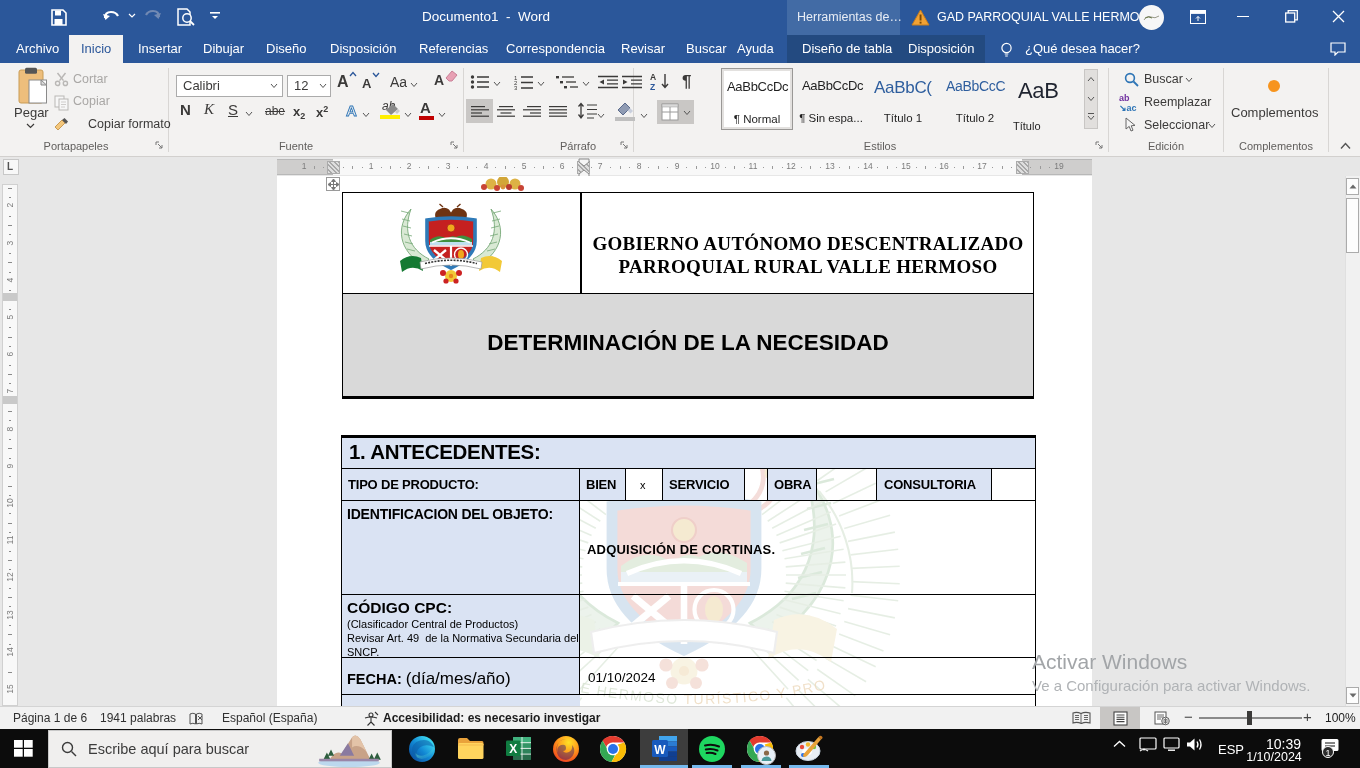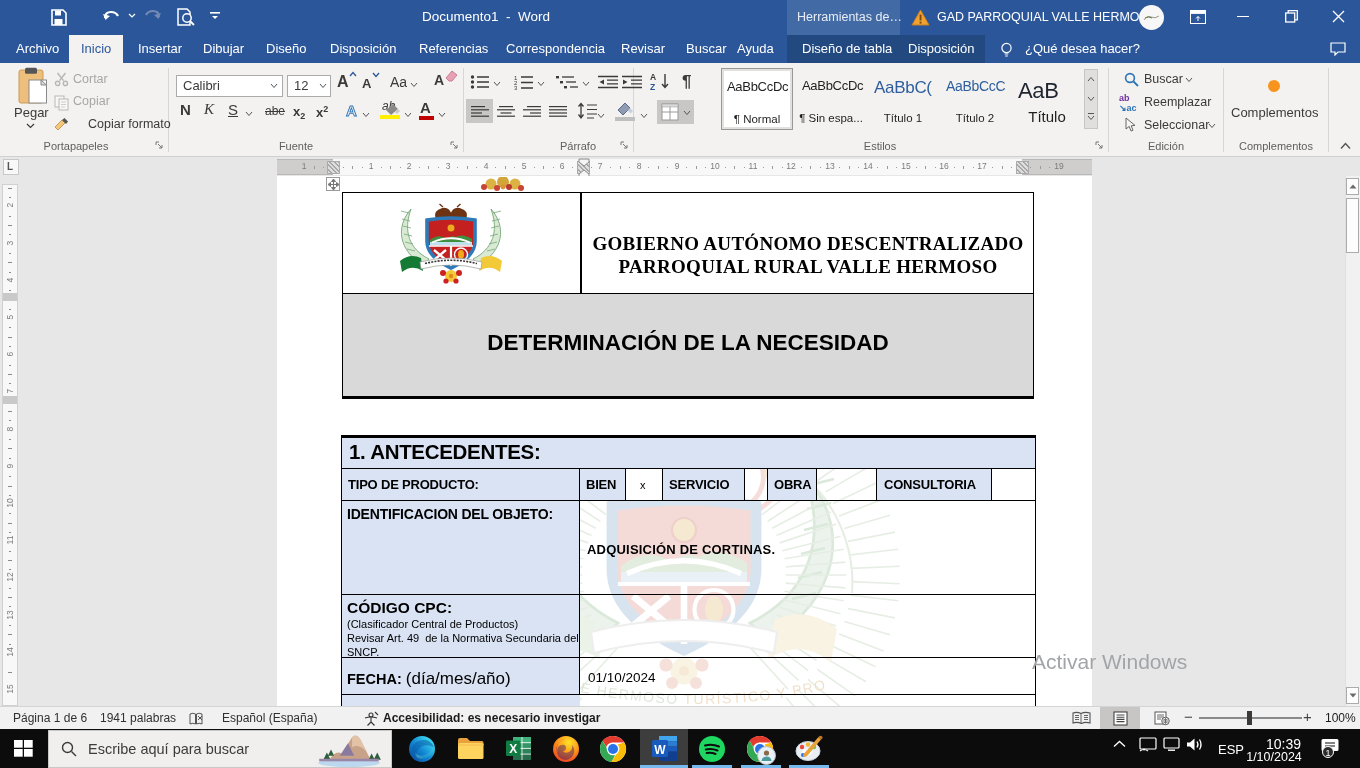--- a/index.html
+++ b/index.html
@@ -321,21 +321,21 @@
       <div class="abs" style="left:869px;top:68px;width:68px;height:62px;">
         <div style="position:absolute;left:5px;top:10px;font-size:17px;color:#2e5e9e;white-space:nowrap;letter-spacing:-0.3px">AaBbC(</div>
         <div style="position:absolute;left:0;width:100%;top:44px;font-size:11.5px;color:#1f1f1f;text-align:center;white-space:nowrap">Título 1</div>
       </div>
       <div class="abs" style="left:941px;top:68px;width:68px;height:62px;">
         <div style="position:absolute;left:5px;top:10px;font-size:14px;color:#2e5e9e;white-space:nowrap;letter-spacing:-0.3px">AaBbCcC</div>
         <div style="position:absolute;left:0;width:100%;top:44px;font-size:11.5px;color:#1f1f1f;text-align:center;white-space:nowrap">Título 2</div>
       </div>
       <div class="abs" style="left:1013px;top:68px;width:68px;height:62px;">
         <div style="position:absolute;left:5px;top:10px;font-size:22px;color:#1f2430;white-space:nowrap;letter-spacing:-0.3px">AaB</div>
-        <div style="position:absolute;left:0;width:100%;top:40px;font-size:15px;color:#1f1f1f;text-align:center;white-space:nowrap">Título</div>
+        <div style="position:absolute;left:0;width:100%;top:52px;font-size:11px;color:#1f1f1f;white-space:nowrap">Título</div>
       </div>
       <div class="abs" style="left:1084px;top:69px;width:14px;height:60px;background:#e1dfdd;border:1px solid #c8c6c4"></div>
  <svg class="abs" style="left:1087px;top:76px" width="8" height="6" viewBox="0 0 8 6">
         <path d="M1 5 L4 1.5 L7 5" stroke="#555" fill="none"></path>
       </svg>
  <svg class="abs" style="left:1087px;top:96px" width="8" height="6" viewBox="0 0 8 6">
         <path d="M1 1 L4 4.5 L7 1" stroke="#555" fill="none"></path>
       </svg>
  <svg class="abs" style="left:1087px;top:113px" width="8" height="9" viewBox="0 0 8 9">
         <path d="M1 0.5 h6" stroke="#555"></path>
@@ -738,20 +738,21 @@
       <div class="abs" style="left:774px;top:301px;font-size:13px;font-weight:bold;color:#000;letter-spacing:-0.2px">OBRA</div>
       <div class="abs" style="left:884px;top:301px;font-size:13px;font-weight:bold;color:#000;letter-spacing:-0.2px">CONSULTORIA</div>
       <div class="abs" style="left:640px;top:303px;font-size:11px;color:#000">x</div>
       <div class="abs" style="left:347px;top:330px;font-size:14px;font-weight:bold;color:#000;letter-spacing:-0.2px">IDENTIFICACION DEL OBJETO:</div>
       <div class="abs" style="left:587px;top:366px;font-size:13px;font-weight:bold;color:#000;letter-spacing:0.2px">ADQUISICIÓN DE CORTINAS.</div>
       <div class="abs" style="left:347px;top:423px;font-size:15.5px;font-weight:bold;color:#000">CÓDIGO CPC:</div>
       <div class="abs" style="left:347px;top:441px;width:234px;font-size:11px;line-height:14px;color:#000">(Clasificador Central de Productos)<br>Revisar Art. 49&nbsp; de la Normativa Secundaria del SNCP.</div>
       <div class="abs" style="left:347px;top:493px;font-size:14.5px;color:#000"><b>FECHA:</b> <span style="font-size:17px">(día/mes/año)</span></div>
       <div class="abs" style="left:588px;top:494px;font-size:13.5px;color:#000">01/10/2024</div>
       <div class="abs" style="left:1032px;top:474px;font-size:21px;color:#a2a5a8;font-weight:400">Activar Windows</div>
+<div class="abs" style="left:1032px;top:501px;font-size:15px;color:#b0b3b6">Ve a Configuración para activar Windows.</div>
       <div class="abs" style="left:1345px;top:0;width:15px;height:530px;background:#f1f1f1;border-left:1px solid #e0e0e0"></div>
 <div class="abs" style="left:1346px;top:2px;width:13px;height:17px;background:#fdfdfd;border:1px solid #ababab"></div>
 <svg class="abs" style="left:1349px;top:8px" width="8" height="5" viewBox="0 0 8 5">
         <path d="M0.5 4.5 L4 0.5 L7.5 4.5 Z" fill="#6a6a6a"></path>
       </svg>
 <div class="abs" style="left:1346px;top:22px;width:13px;height:55px;background:#fdfdfd;border:1px solid #ababab"></div>
 <div class="abs" style="left:1346px;top:511px;width:13px;height:17px;background:#fdfdfd;border:1px solid #ababab"></div>
 <svg class="abs" style="left:1349px;top:517px" width="8" height="5" viewBox="0 0 8 5">
         <path d="M0.5 0.5 L7.5 0.5 L4 4.5 Z" fill="#6a6a6a"></path>
       </svg>

